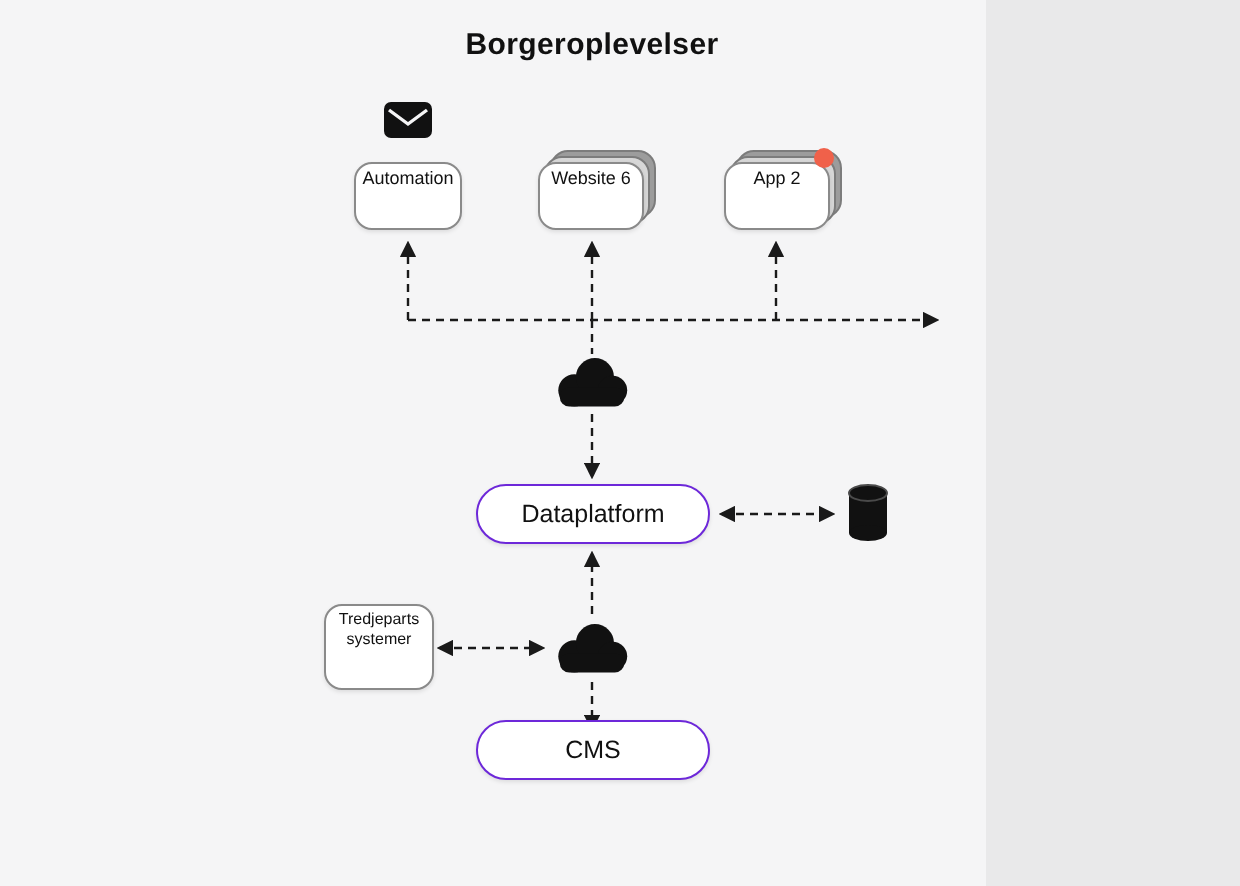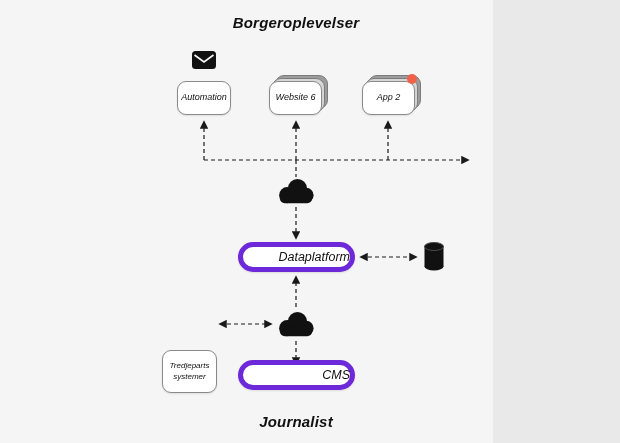--- a/index.html
+++ b/index.html
@@ -1,60 +1,59 @@
 <!DOCTYPE html>
 <html><head>
 <meta charset="utf-8">
 <style>
   * { margin:0; padding:0; box-sizing:border-box; }
   body { font-family:"Liberation Sans", sans-serif; background:#e9e9ea; }
   .stage {
     position:relative; width:493px; height:443px; background:#f5f5f6;
-    overflow:hidden; color:#111;font-style:italic;
+    overflow:hidden; color:#111;
   }
   .title {
     position:absolute; text-align:center; font-size:15px; font-weight:600;
     color:#111; letter-spacing:0.2px;
   }
   .title-top { left:176px; top:14px; width:240px; }
   .title-bottom { left:176px; top:413px; width:240px; }
 
   .node-wrap { position:absolute; }
   .layer { position:absolute; border-radius:9px; border:1px solid #7c7c7c; }
   .l1 { left:3px; right:-3px; top:-3px; bottom:3px; background:#d7d7d7; }
   .l2 { left:6px; right:-6px; top:-6px; bottom:6px; background:#9c9c9c; }
   .card {
     position:absolute; inset:0; background:#ffffff; border:1px solid #8a8a8a;
-    border-radius:9px; display:flex; align-items:center; justify-content:center;
+    border-radius:9px; display:flex; align-items:flex-start; justify-content:center;
     text-align:center; box-shadow:0 1px 2px rgba(0,0,0,0.10);
   }
   .label-sm { font-size:9px; color:#111; line-height:1.25; padding:2px; }
   .label-xs { font-size:8px;  color:#111; line-height:1.3;  padding:2px; }
   .pill {
-    position:absolute; background:#ffffff; border:5px solid #6d28d9;
-    border-radius:15px; display:flex; align-items:center; justify-content:flex-end;
+    position:absolute; background:#ffffff; border:1px solid #6d28d9;
+    border-radius:15px; display:flex; align-items:center; justify-content:center;
     box-shadow:0 1px 2px rgba(0,0,0,0.10);
   }
   .pill span { font-size:12.5px; color:#111; }
 
   .dot {
     position:absolute; width:10px; height:10px; border-radius:50%;
     right:-2px; top:-7px; z-index:5;
   }
 
   .icon-abs { position:absolute; }
   svg.connectors { position:absolute; left:0; top:0; pointer-events:none; }
 </style>
 </head>
 <body>
 
 <div class="stage">
 
   <div class="title title-top">Borgeroplevelser</div>
-  <div class="title title-bottom">Journalist</div>
 
   <svg class="connectors" width="620" height="443" viewBox="0 0 620 443">
     <defs>
       <marker id="arrow" viewBox="0 0 10 10" refX="8" refY="5" markerWidth="7" markerHeight="7" orient="auto-start-reverse">
         <path d="M0,0 L10,5 L0,10 z" fill="#1a1a1a"></path>
       </marker>
     </defs>
     <g stroke="#1a1a1a" stroke-width="1.2" fill="none" stroke-dasharray="4 3">
       <path d="M204 160 L204 122" marker-end="url(#arrow)"></path>
       <path d="M296 160 L296 122" marker-end="url(#arrow)"></path>
@@ -113,21 +112,21 @@
 
   <svg class="icon-abs" style="left:423px; top:242px;" width="22" height="29" viewBox="0 0 22 29">
     <g fill="#111111">
       <rect x="1.5" y="4.5" width="19" height="20"></rect>
       <ellipse cx="11" cy="24.5" rx="9.5" ry="4"></ellipse>
       <ellipse cx="11" cy="4.5" rx="9.5" ry="4"></ellipse>
     </g>
     <ellipse cx="11" cy="4.5" rx="9.5" ry="4" fill="none" stroke="#4a4a4a" stroke-width="1"></ellipse>
   </svg>
 
-  <div class="node-wrap" style="left:162px; top:302px; width:55px; height:43px;margin-top:48px;">
+  <div class="node-wrap" style="left:162px; top:302px; width:55px; height:43px;">
     <div class="card">
         <span class="label-xs">Tredjeparts systemer</span>
       </div>
   </div>
 
   <svg class="icon-abs" style="left:274px; top:309px;" width="44" height="31" viewBox="0 0 60 40">
     <g fill="#111111">
       <circle cx="18" cy="25" r="11"></circle>
       <circle cx="32" cy="16" r="13"></circle>
       <circle cx="44" cy="25" r="10"></circle>

